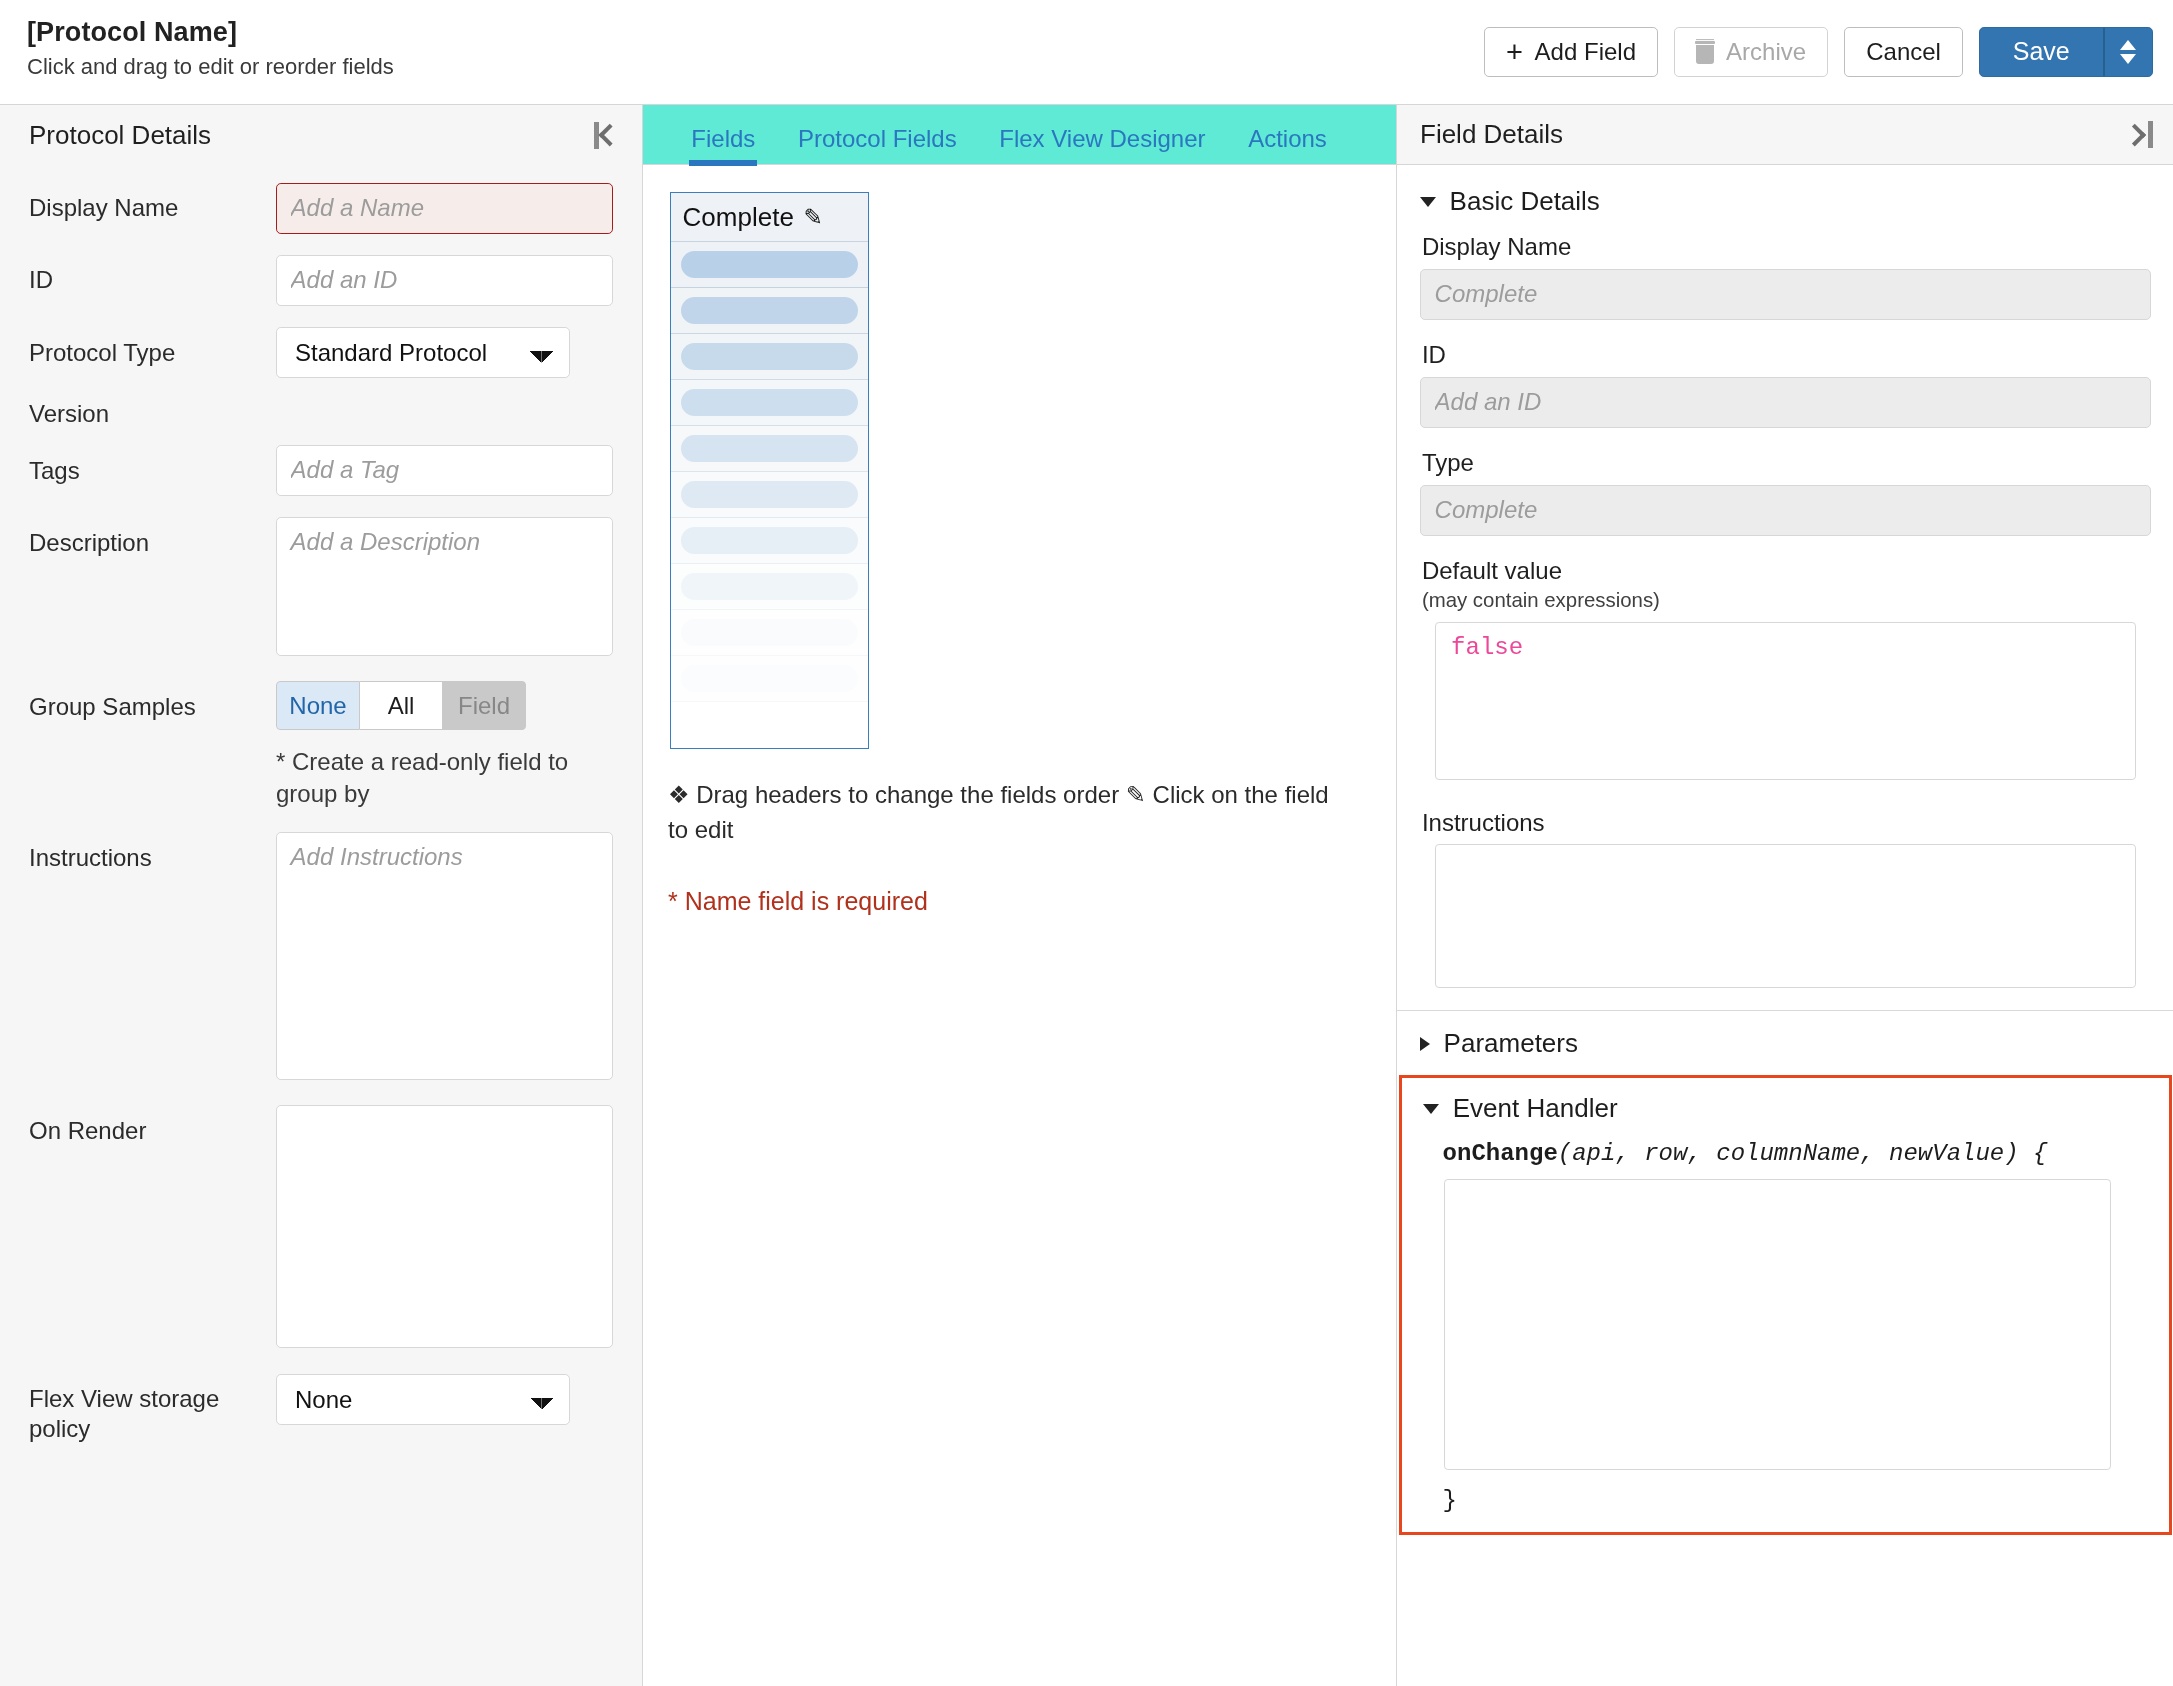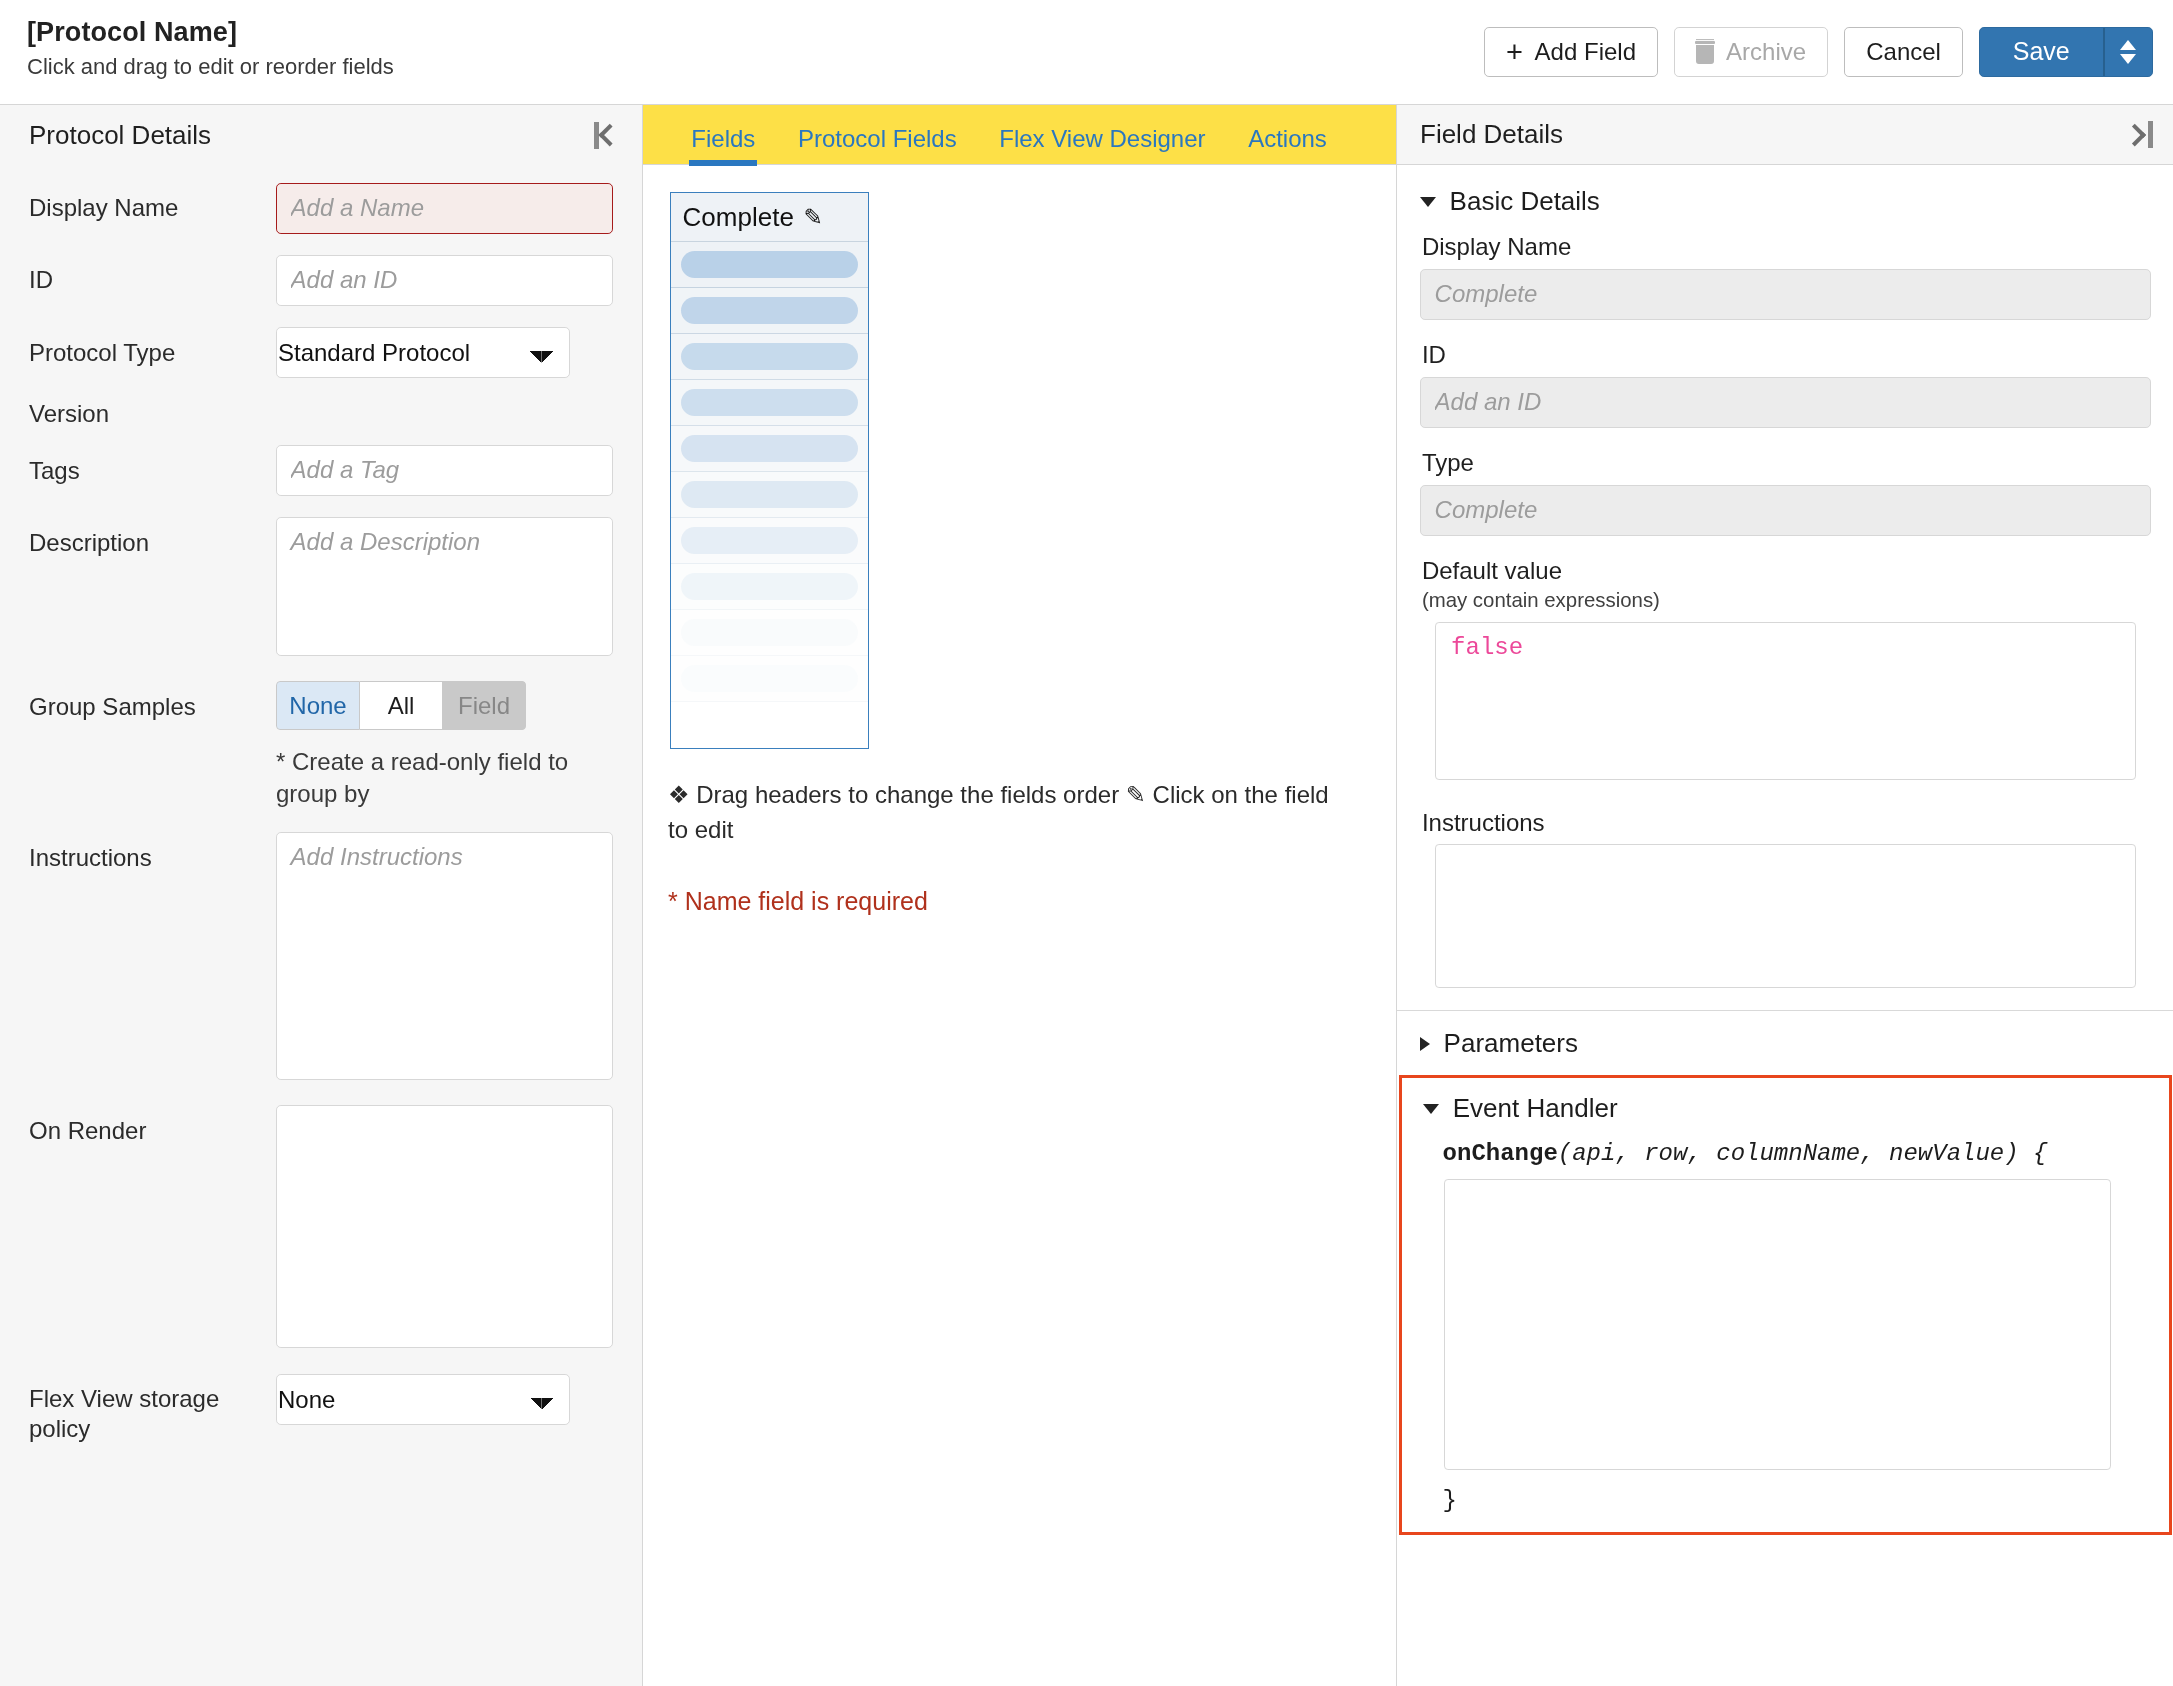--- a/index.html
+++ b/index.html
@@ -111,21 +111,21 @@
     border: 1.9px solid #d7d7d7; border-radius: 4.9px;
     background:#fff; font-size: 24px; color:#1d1d1d;
     padding: 0 13.6px; font-family: inherit;
   }
   .inp::placeholder { color:#9c9c9c; font-style: italic; }
   .inp.error { border-color:#a61b1b; background:#f6ecea; }
   .sel {
     width: 294px; height: 51px;
     border: 1.9px solid #d7d7d7; border-radius: 4.9px;
     background:#fff; font-size: 24px; color:#111;
-    padding: 0 1px; font-family: inherit;
+    padding: 0 18px; font-family: inherit;
     appearance:none; -webkit-appearance:none;
     background-image:
       linear-gradient(45deg, transparent 50%, #111 50%),
       linear-gradient(135deg, #111 50%, transparent 50%);
     background-position: calc(100% - 27px) 23px, calc(100% - 15.5px) 23px;
     background-size: 11.6px 11.6px, 11.6px 11.6px;
     background-repeat: no-repeat;
   }
   .ta {
     width: 337px;
@@ -151,21 +151,21 @@
   .hint { font-size: 24px; color:#3a3a3a; line-height:1.35; margin-top:15.5px; width:330px; }
 
   
   .center-panel {
     width: 754px; flex: 0 0 754px;
     background: #ffffff;
     border-right: 1.9px solid #d6d6d6;
     position: relative;
   }
   .tabbar {
-    height: 60px; background:#fde047; border-bottom:1.9px solid #d6d6d6;
+    height: 60px; background:#5eead4; border-bottom:1.9px solid #d6d6d6;
     display:flex; align-items:flex-end; padding-left: 27px; gap: 0;
   }
   .tab {
     font-size: 24px; color:#2a77c0; padding: 0 21.3px 12.6px 21.3px; cursor:pointer;
     position: relative; line-height:1;
   }
   .tab.active { color:#2a77c0; }
   .tab.active::after {
     content:""; position:absolute; left:19.4px; right:19.4px; bottom:-1.9px; height:5.8px;
     background:#2a77c0;

